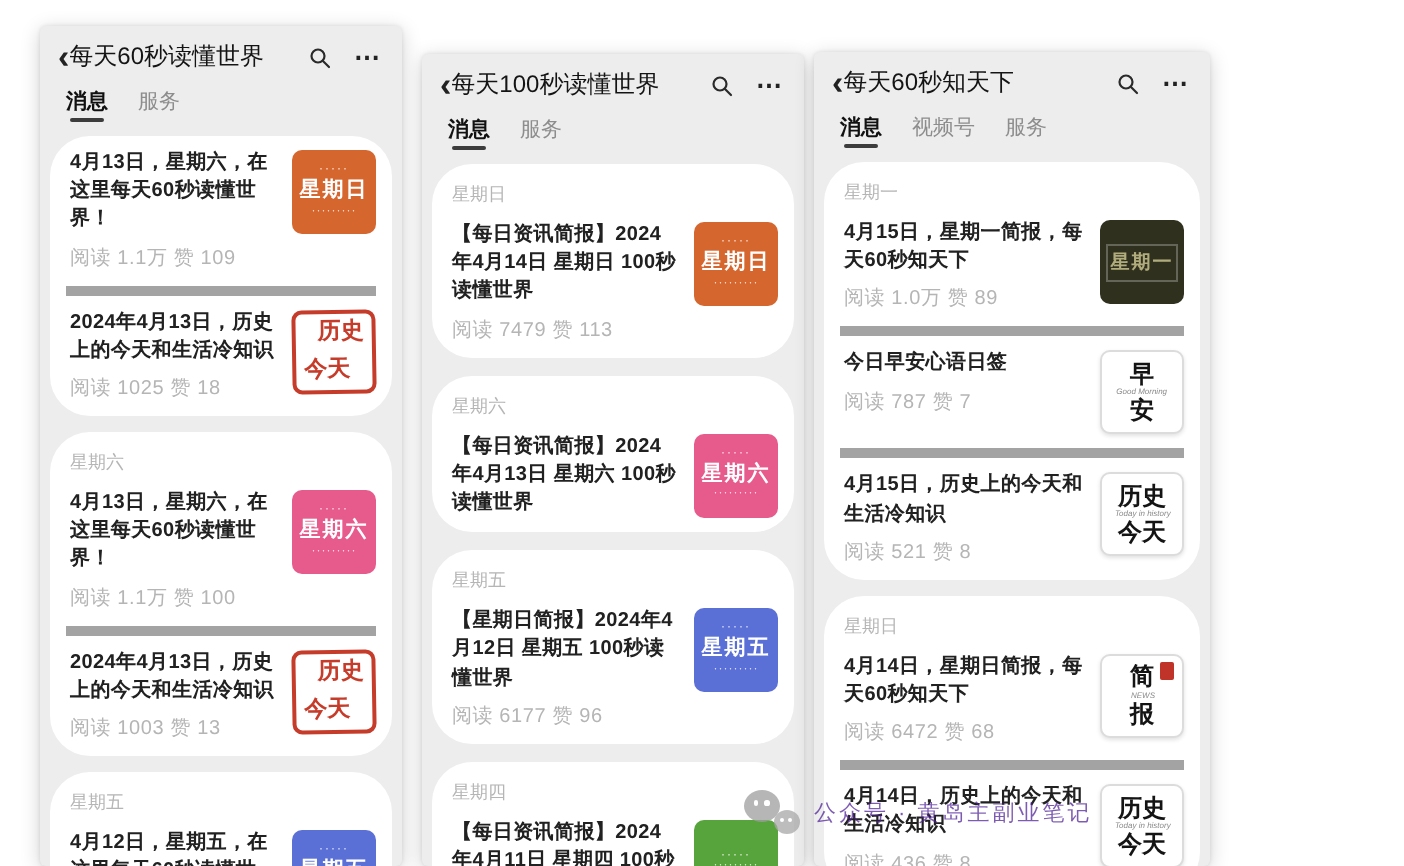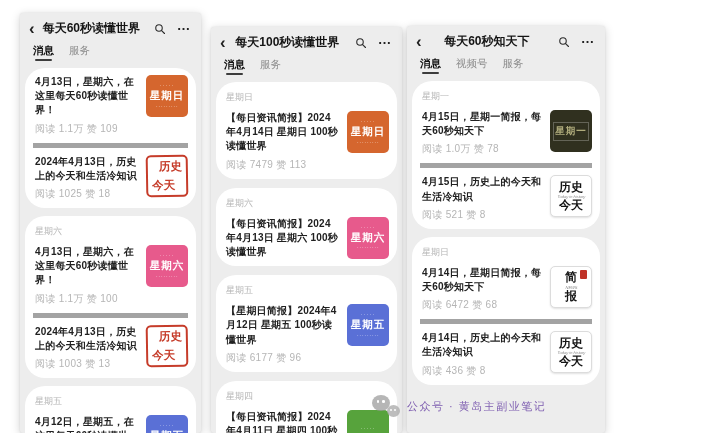--- a/index.html
+++ b/index.html
@@ -17,21 +17,21 @@
     box-shadow:0 2px 10px rgba(0,0,0,.18), 0 0 2px rgba(0,0,0,.10);
     border-radius:3px;
     overflow:hidden;
   }
   .p0{left:20px; top:13px; width:181px; height:420px;}
   .p1{left:211px;top:27px; width:191px; height:406px;}
   .p2{left:407px;top:26px; width:198px; height:407px;}
 
   .hdr{display:flex;align-items:center;padding:7px 10px 3px 9px;}
   .back{font-size:17px;line-height:12px;color:#222;font-weight:bold;cursor:pointer;}
-  .ptitle{flex:1;text-align:center;font-size:12px;font-weight:bold;color:#141414;white-space:nowrap;overflow:hidden;}
+  .ptitle{flex:1;text-align:left;font-size:12px;font-weight:normal;color:#141414;white-space:nowrap;overflow:hidden;}
   .hicons{display:flex;align-items:center;gap:11px;margin-left:6px;}
   .searchic{display:inline-flex;cursor:pointer;}
   .more{font-size:13px;font-weight:bold;color:#222;letter-spacing:1px;line-height:10px;cursor:pointer;}
 
   .tabs{display:flex;gap:15px;padding:4px 13px 6px;}
   .tab{font-size:10.5px;color:#8d8d8d;position:relative;padding-bottom:4px;cursor:pointer;white-space:nowrap;}
   .tab.active{color:#111;font-weight:bold;}
   .tab.active::after{content:"";position:absolute;left:8%;right:8%;bottom:1px;height:2px;background:var(--tab-underline,#3c3c3c);border-radius:1px;}
 
   .list{padding:0 5px;}
@@ -240,24 +240,35 @@
         <span class="tab active">消息</span>
         <span class="tab">视频号</span>
         <span class="tab">服务</span>
       </div>
       <div class="list">
         <div class="card">
           <div class="glabel">星期一</div>
           <div class="art">
             <div class="atxt">
               <div class="atitle">4月15日，星期一简报，每天60秒知天下</div>
-              <div class="astats">阅读 1.0万  赞 78</div>
+              <div class="astats">阅读 1.0万  赞 89</div>
             </div>
             <div class="thumb dark" style="background: rgb(48, 48, 31);">
               <span class="dmain" style="color: rgb(176, 172, 124);">星期一</span>
+            </div>
+          </div>
+          <div class="art">
+            <div class="atxt">
+              <div class="atitle">今日早安心语日签</div>
+              <div class="astats">阅读 787  赞 7</div>
+            </div>
+            <div class="thumb mono">
+              <span class="mline">早</span>
+              <span class="msmall">Good Morning</span>
+              <span class="mline">安</span>
             </div>
           </div>
           <div class="art">
             <div class="atxt">
               <div class="atitle">4月15日，历史上的今天和生活冷知识</div>
               <div class="astats">阅读 521  赞 8</div>
             </div>
             <div class="thumb mono">
               <span class="mline">历史</span>
               <span class="msmall">Today in history</span>

